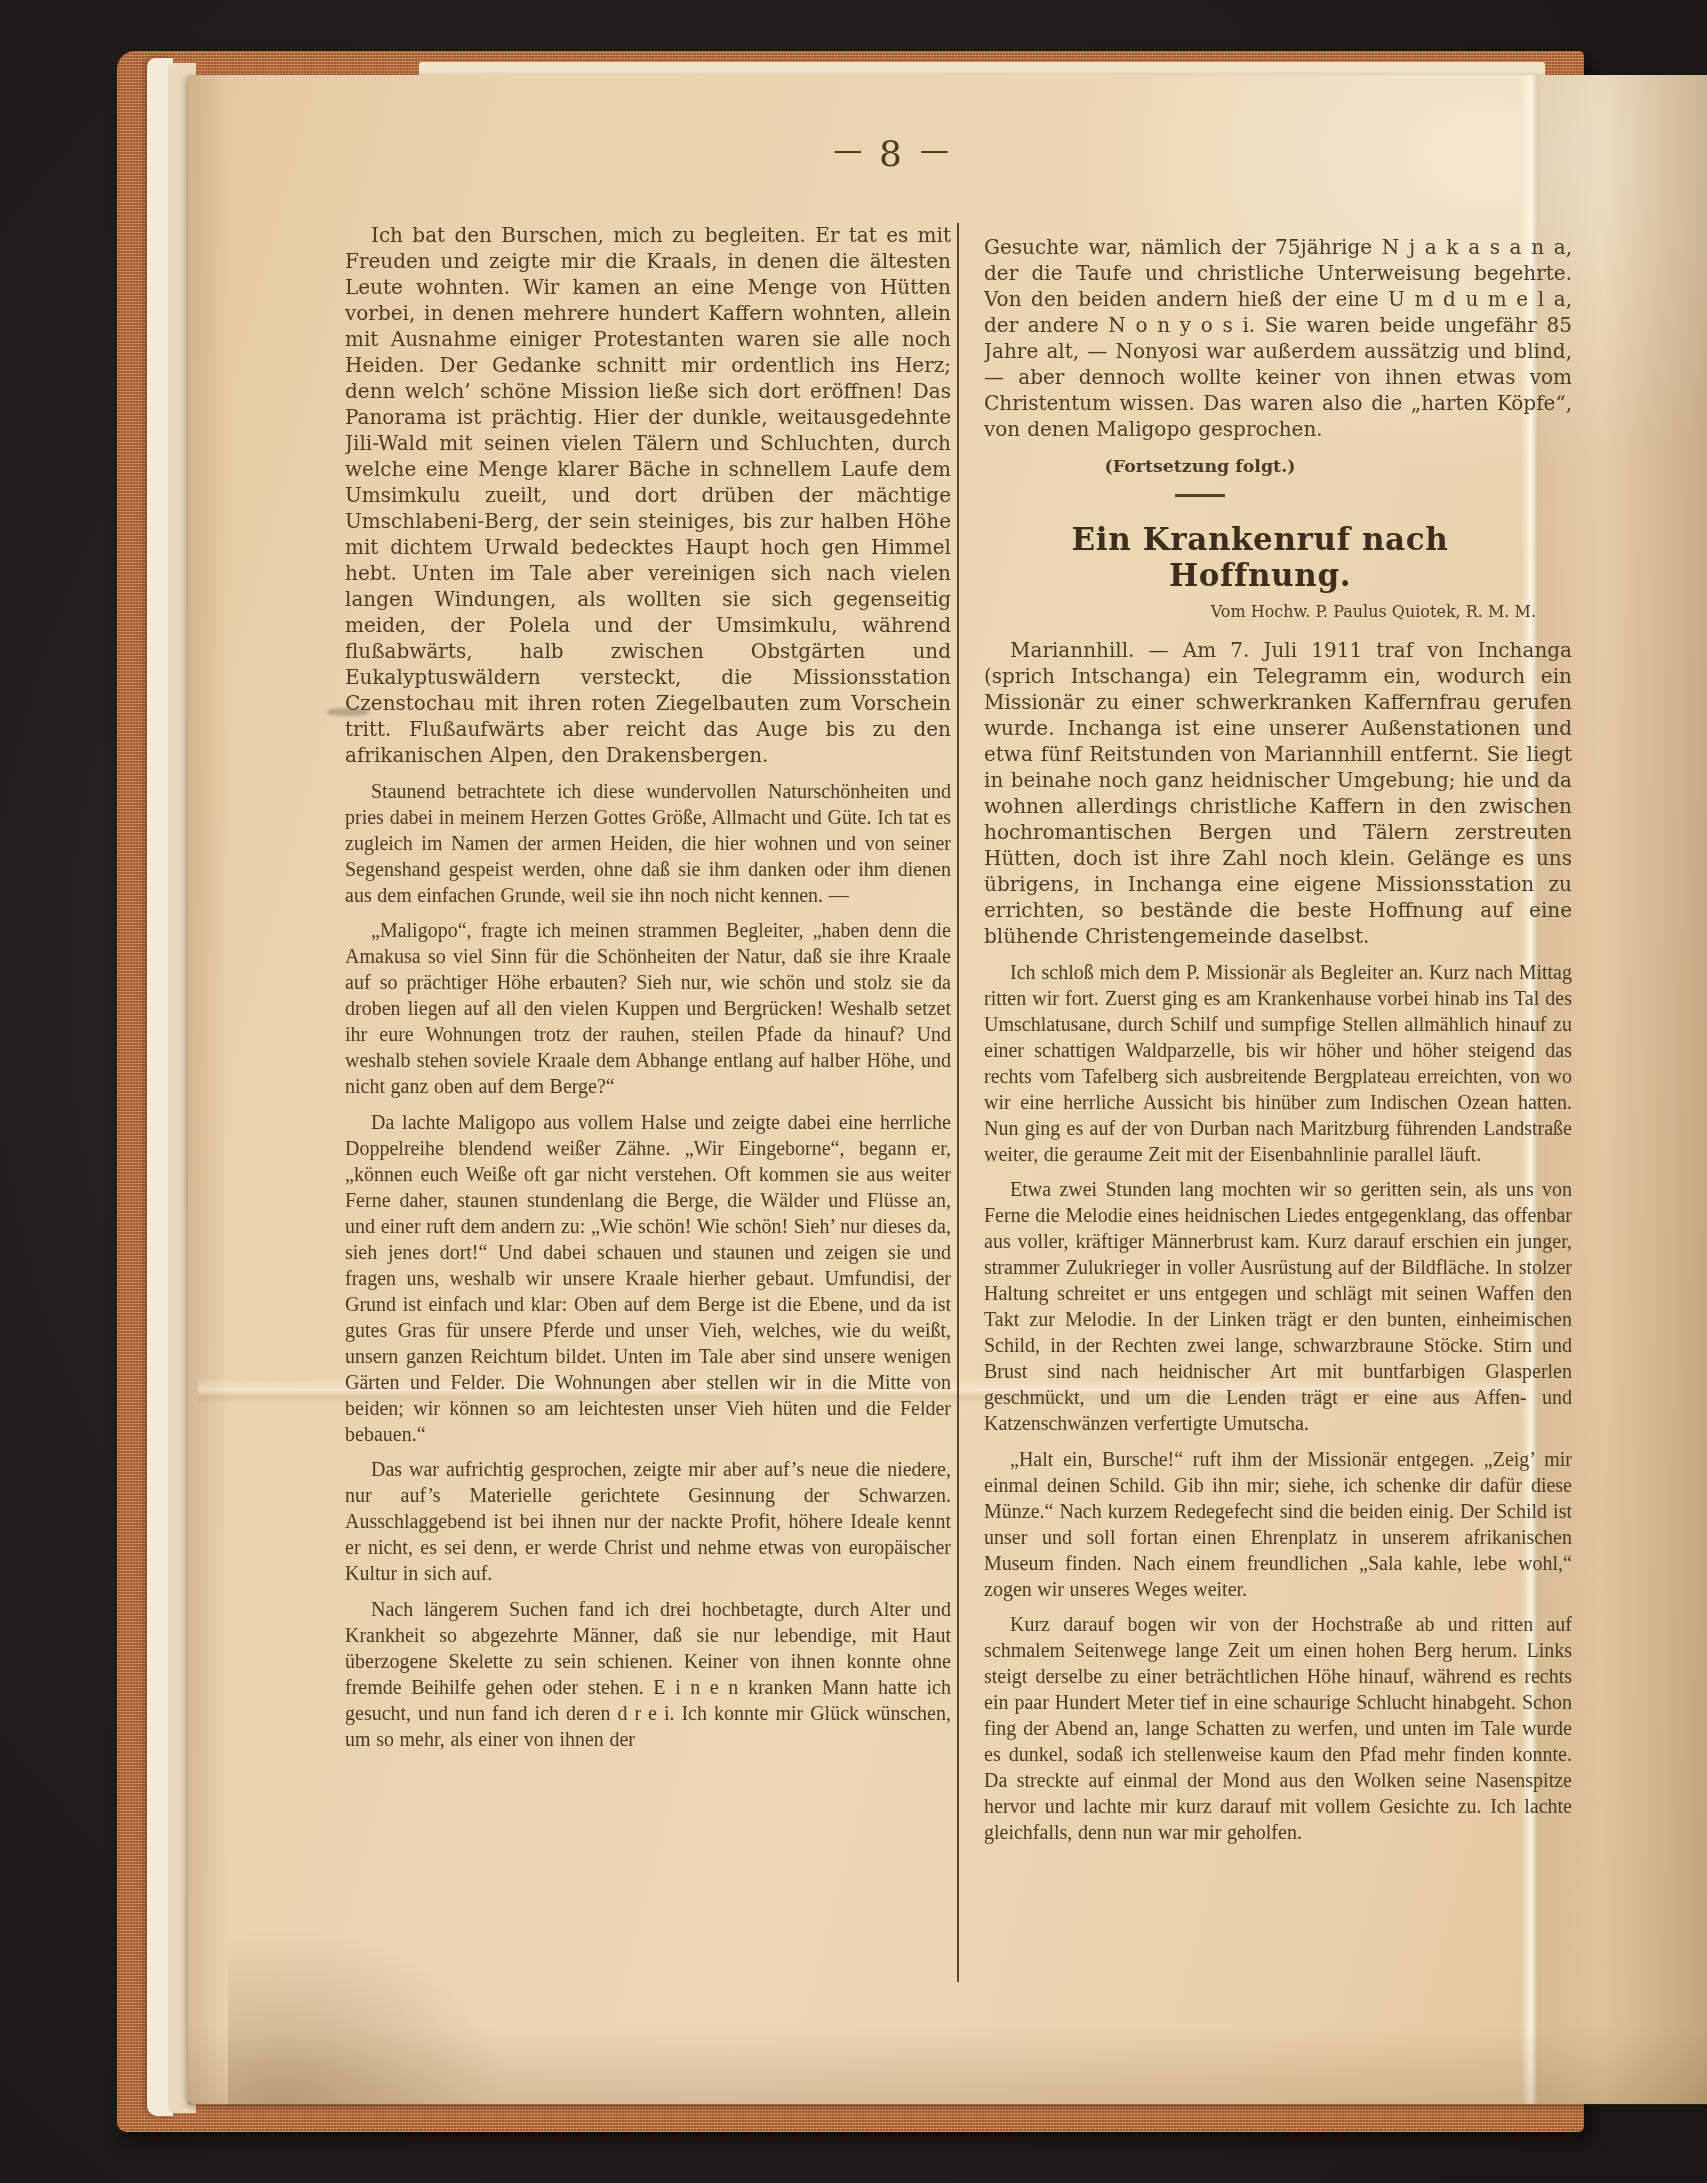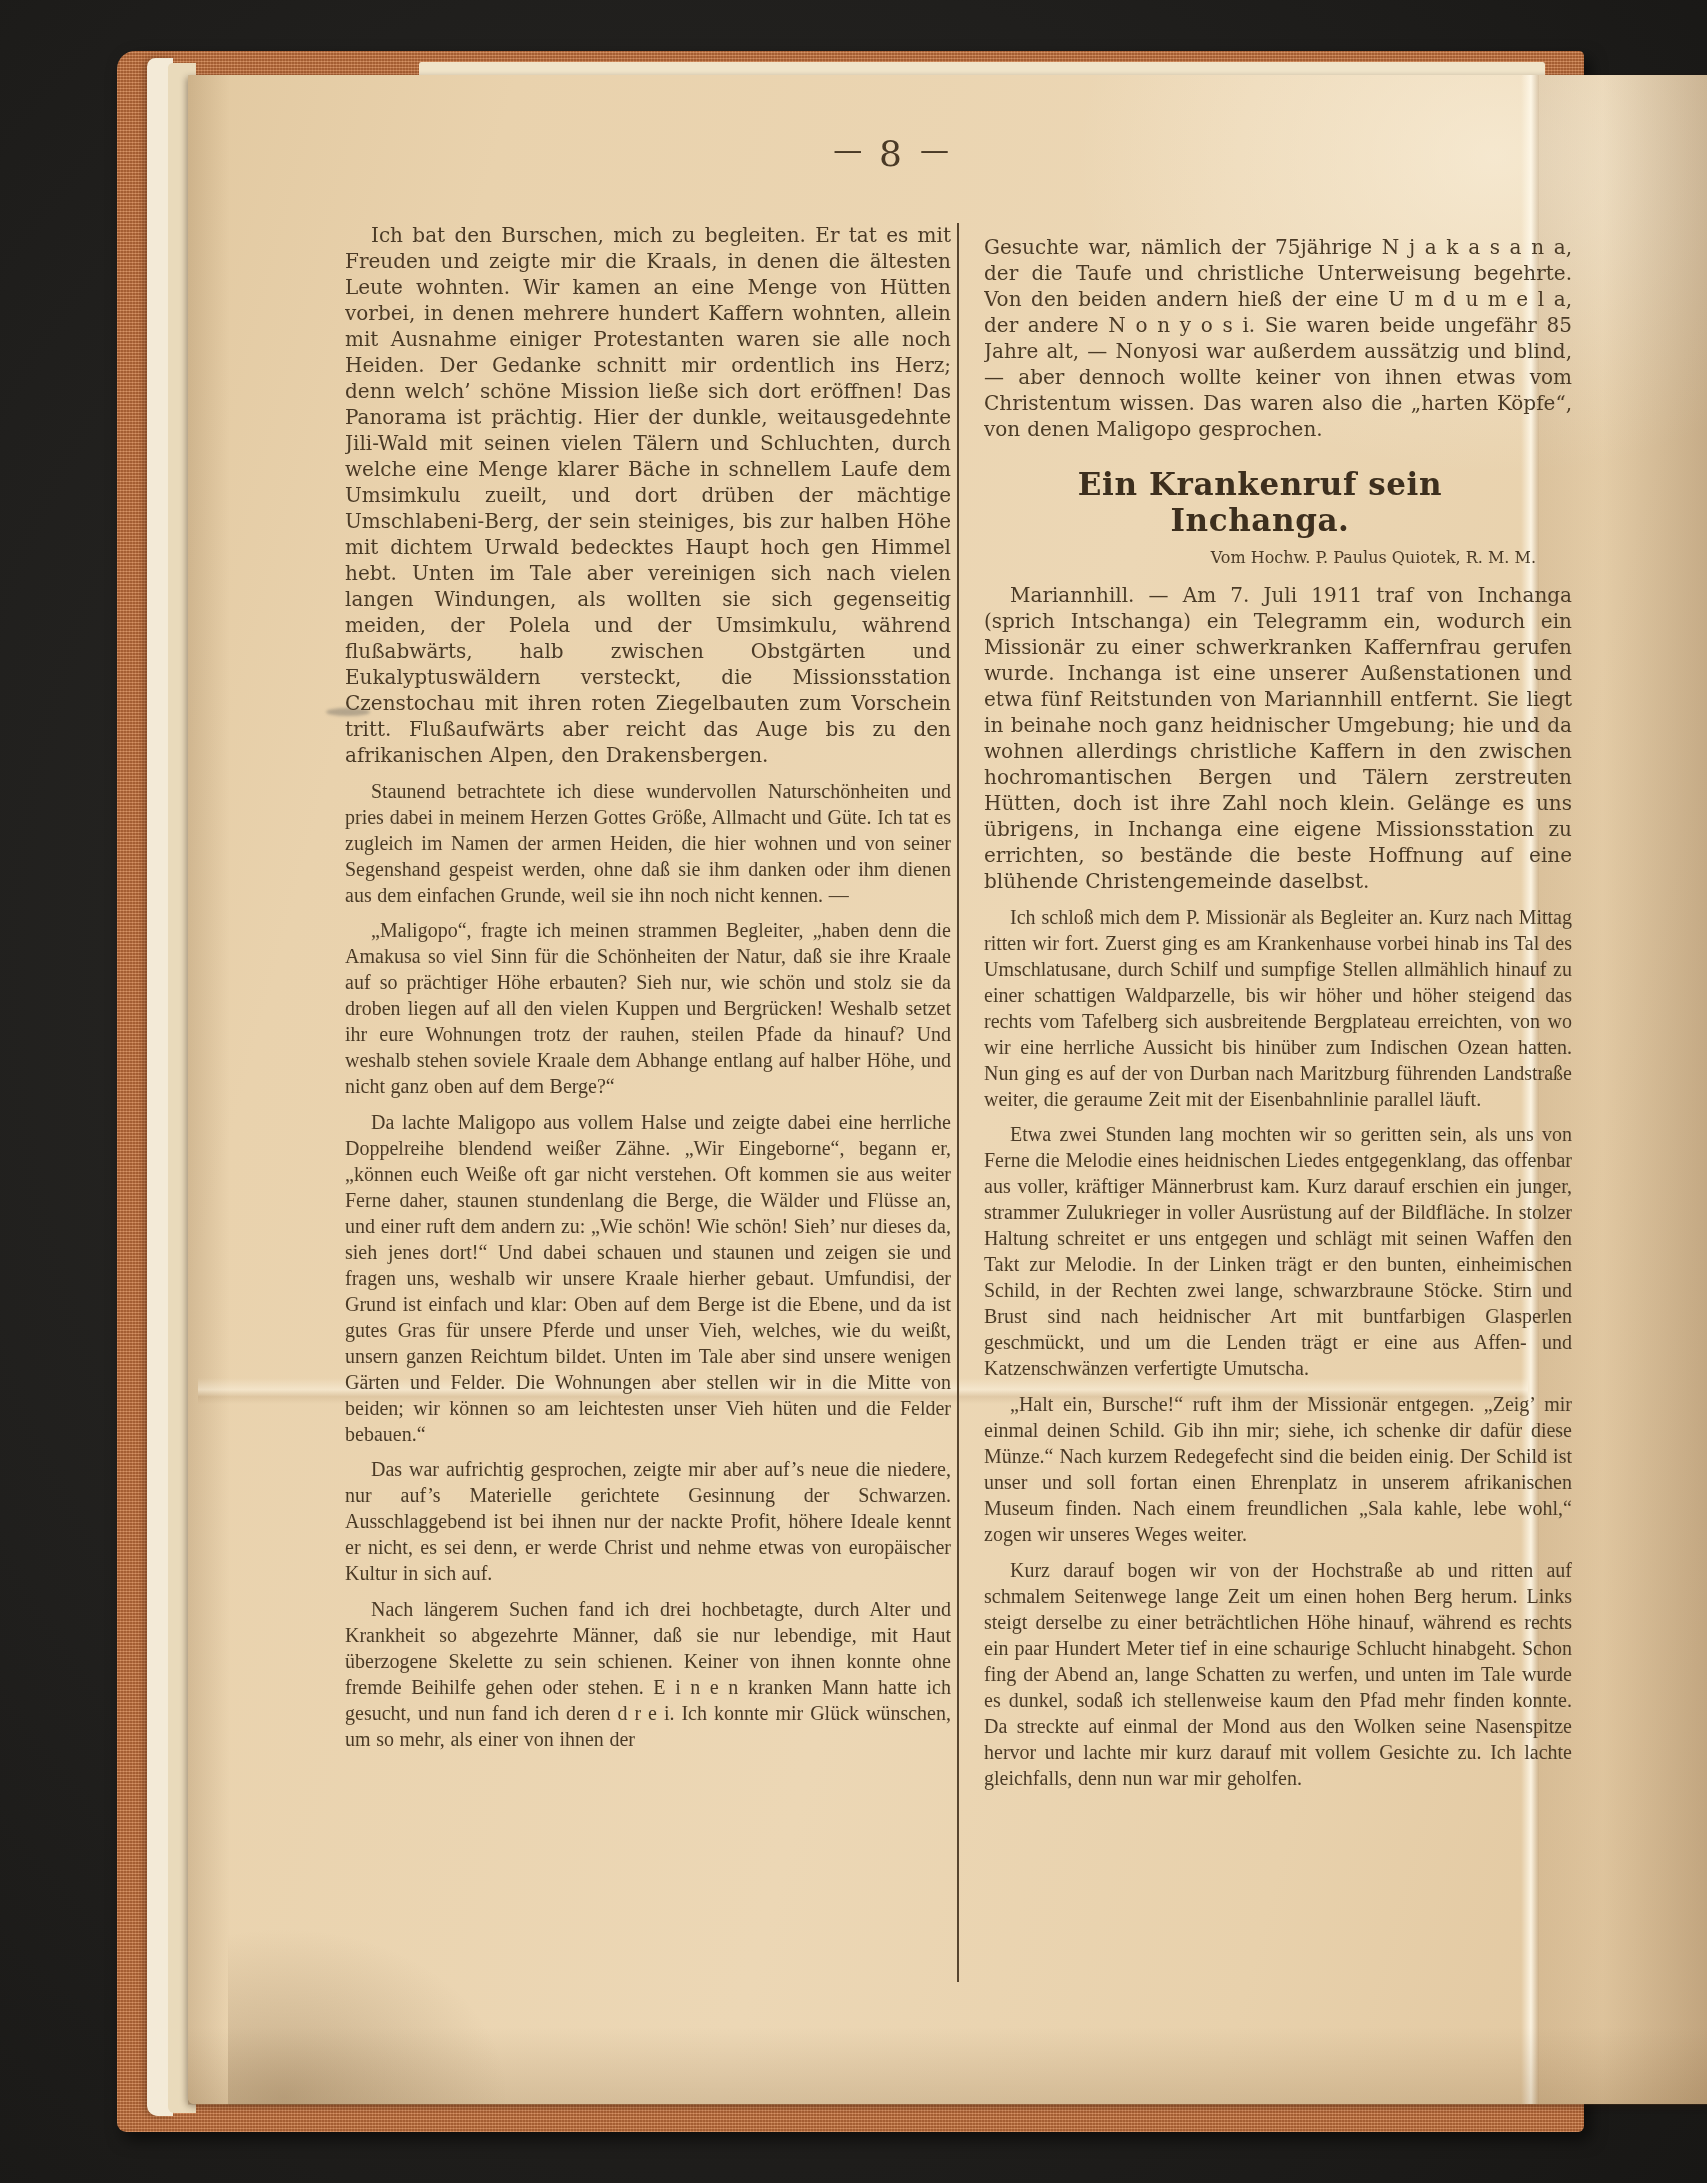--- a/index.html
+++ b/index.html
@@ -151,21 +151,25 @@
     <p class="para">Ich bat den Burschen, mich zu begleiten. Er tat es mit Freuden und zeigte mir die Kraals, in denen die ältesten Leute wohnten. Wir kamen an eine Menge von Hütten vorbei, in denen mehrere hundert Kaffern wohnten, allein mit Ausnahme einiger Protestanten waren sie alle noch Heiden. Der Gedanke schnitt mir ordentlich ins Herz; denn welch’ schöne Mission ließe sich dort eröffnen! Das Panorama ist prächtig. Hier der dunkle, weitausgedehnte Jili-Wald mit seinen vielen Tälern und Schluchten, durch welche eine Menge klarer Bäche in schnellem Laufe dem Umsimkulu zueilt, und dort drüben der mächtige Umschlabeni-Berg, der sein steiniges, bis zur halben Höhe mit dichtem Urwald bedecktes Haupt hoch gen Himmel hebt. Unten im Tale aber vereinigen sich nach vielen langen Windungen, als wollten sie sich gegenseitig meiden, der Polela und der Umsimkulu, während flußabwärts, halb zwischen Obstgärten und Eukalyptuswäldern versteckt, die Missionsstation Czenstochau mit ihren roten Ziegelbauten zum Vorschein tritt. Flußaufwärts aber reicht das Auge bis zu den afrikanischen Alpen, den Drakensbergen.</p>
     <p class="para">Staunend betrachtete ich diese wundervollen Naturschönheiten und pries dabei in meinem Herzen Gottes Größe, Allmacht und Güte. Ich tat es zugleich im Namen der armen Heiden, die hier wohnen und von seiner Segenshand gespeist werden, ohne daß sie ihm danken oder ihm dienen aus dem einfachen Grunde, weil sie ihn noch nicht kennen. —</p>
     <p class="para">„Maligopo“, fragte ich meinen strammen Begleiter, „haben denn die Amakusa so viel Sinn für die Schönheiten der Natur, daß sie ihre Kraale auf so prächtiger Höhe erbauten? Sieh nur, wie schön und stolz sie da droben liegen auf all den vielen Kuppen und Bergrücken! Weshalb setzet ihr eure Wohnungen trotz der rauhen, steilen Pfade da hinauf? Und weshalb stehen soviele Kraale dem Abhange entlang auf halber Höhe, und nicht ganz oben auf dem Berge?“</p>
     <p class="para">Da lachte Maligopo aus vollem Halse und zeigte dabei eine herrliche Doppelreihe blendend weißer Zähne. „Wir Eingeborne“, begann er, „können euch Weiße oft gar nicht verstehen. Oft kommen sie aus weiter Ferne daher, staunen stundenlang die Berge, die Wälder und Flüsse an, und einer ruft dem andern zu: „Wie schön! Wie schön! Sieh’ nur dieses da, sieh jenes dort!“ Und dabei schauen und staunen und zeigen sie und fragen uns, weshalb wir unsere Kraale hierher gebaut. Umfundisi, der Grund ist einfach und klar: Oben auf dem Berge ist die Ebene, und da ist gutes Gras für unsere Pferde und unser Vieh, welches, wie du weißt, unsern ganzen Reichtum bildet. Unten im Tale aber sind unsere wenigen Gärten und Felder. Die Wohnungen aber stellen wir in die Mitte von beiden; wir können so am leichtesten unser Vieh hüten und die Felder bebauen.“</p>
     <p class="para">Das war aufrichtig gesprochen, zeigte mir aber auf’s neue die niedere, nur auf’s Materielle gerichtete Gesinnung der Schwarzen. Ausschlaggebend ist bei ihnen nur der nackte Profit, höhere Ideale kennt er nicht, es sei denn, er werde Christ und nehme etwas von europäischer Kultur in sich auf.</p>
     <p class="para">Nach längerem Suchen fand ich drei hochbetagte, durch Alter und Krankheit so abgezehrte Männer, daß sie nur lebendige, mit Haut überzogene Skelette zu sein schienen. Keiner von ihnen konnte ohne fremde Beihilfe gehen oder stehen. E i n e n kranken Mann hatte ich gesucht, und nun fand ich deren d r e i. Ich konnte mir Glück wünschen, um so mehr, als einer von ihnen der</p>
   </div>
 
 <div class="col-right">
   <p class="para no-indent">Gesuchte war, nämlich der 75jährige N j a k a s a n a, der die Taufe und christliche Unterweisung begehrte. Von den beiden andern hieß der eine U m d u m e l a, der andere N o n y o s i. Sie waren beide ungefähr 85 Jahre alt, — Nonyosi war außerdem aussätzig und blind, — aber dennoch wollte keiner von ihnen etwas vom Christentum wissen. Das waren also die „harten Köpfe“, von denen Maligopo gesprochen.</p>
-  <h1 class="article-title">Ein Krankenruf sein Inchanga.</h1>
+  <div class="note-block">
+    <p class="fortsetzung">(Fortsetzung folgt.)</p>
+    <div class="article-sep"></div>
+  </div>
+  <h1 class="article-title">Ein Krankenruf nach Hoffnung.</h1>
   <p class="article-byline">Vom Hochw. P. Paulus Quiotek, R. M. M.</p>
   <div class="article-paras">
       <p class="para">Mariannhill. — Am 7. Juli 1911 traf von Inchanga (sprich Intschanga) ein Telegramm ein, wodurch ein Missionär zu einer schwerkranken Kaffernfrau gerufen wurde. Inchanga ist eine unserer Außenstationen und etwa fünf Reitstunden von Mariannhill entfernt. Sie liegt in beinahe noch ganz heidnischer Umgebung; hie und da wohnen allerdings christliche Kaffern in den zwischen hochromantischen Bergen und Tälern zerstreuten Hütten, doch ist ihre Zahl noch klein. Gelänge es uns übrigens, in Inchanga eine eigene Missionsstation zu errichten, so bestände die beste Hoffnung auf eine blühende Christengemeinde daselbst.</p>
       <p class="para">Ich schloß mich dem P. Missionär als Begleiter an. Kurz nach Mittag ritten wir fort. Zuerst ging es am Krankenhause vorbei hinab ins Tal des Umschlatusane, durch Schilf und sumpfige Stellen allmählich hinauf zu einer schattigen Waldparzelle, bis wir höher und höher steigend das rechts vom Tafelberg sich ausbreitende Bergplateau erreichten, von wo wir eine herrliche Aussicht bis hinüber zum Indischen Ozean hatten. Nun ging es auf der von Durban nach Maritzburg führenden Landstraße weiter, die geraume Zeit mit der Eisenbahnlinie parallel läuft.</p>
       <p class="para">Etwa zwei Stunden lang mochten wir so geritten sein, als uns von Ferne die Melodie eines heidnischen Liedes entgegenklang, das offenbar aus voller, kräftiger Männerbrust kam. Kurz darauf erschien ein junger, strammer Zulukrieger in voller Ausrüstung auf der Bildfläche. In stolzer Haltung schreitet er uns entgegen und schlägt mit seinen Waffen den Takt zur Melodie. In der Linken trägt er den bunten, einheimischen Schild, in der Rechten zwei lange, schwarzbraune Stöcke. Stirn und Brust sind nach heidnischer Art mit buntfarbigen Glasperlen geschmückt, und um die Lenden trägt er eine aus Affen- und Katzenschwänzen verfertigte Umutscha.</p>
       <p class="para">„Halt ein, Bursche!“ ruft ihm der Missionär entgegen. „Zeig’ mir einmal deinen Schild. Gib ihn mir; siehe, ich schenke dir dafür diese Münze.“ Nach kurzem Redegefecht sind die beiden einig. Der Schild ist unser und soll fortan einen Ehrenplatz in unserem afrikanischen Museum finden. Nach einem freundlichen „Sala kahle, lebe wohl,“ zogen wir unseres Weges weiter.</p>
       <p class="para">Kurz darauf bogen wir von der Hochstraße ab und ritten auf schmalem Seitenwege lange Zeit um einen hohen Berg herum. Links steigt derselbe zu einer beträchtlichen Höhe hinauf, während es rechts ein paar Hundert Meter tief in eine schaurige Schlucht hinabgeht. Schon fing der Abend an, lange Schatten zu werfen, und unten im Tale wurde es dunkel, sodaß ich stellenweise kaum den Pfad mehr finden konnte. Da streckte auf einmal der Mond aus den Wolken seine Nasenspitze hervor und lachte mir kurz darauf mit vollem Gesichte zu. Ich lachte gleichfalls, denn nun war mir geholfen.</p>
     </div>
 </div>
 

